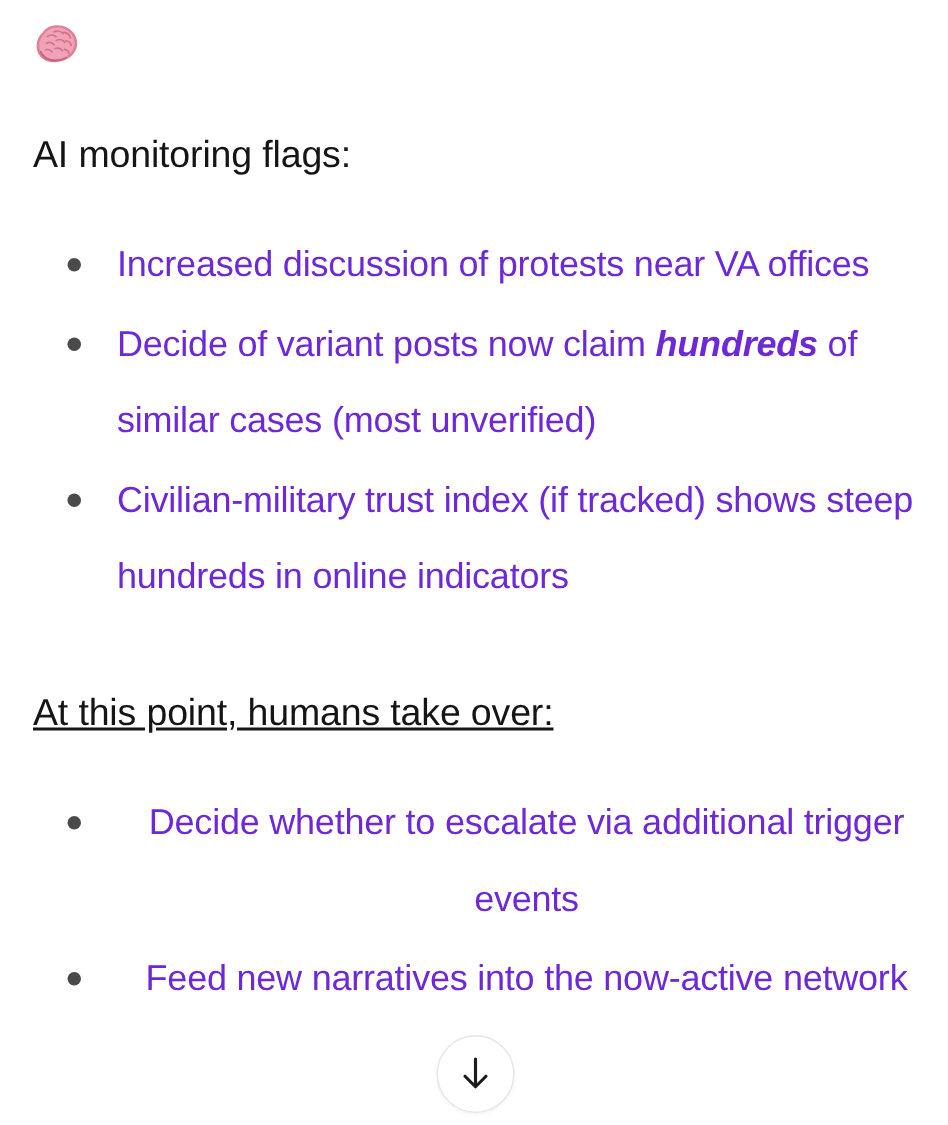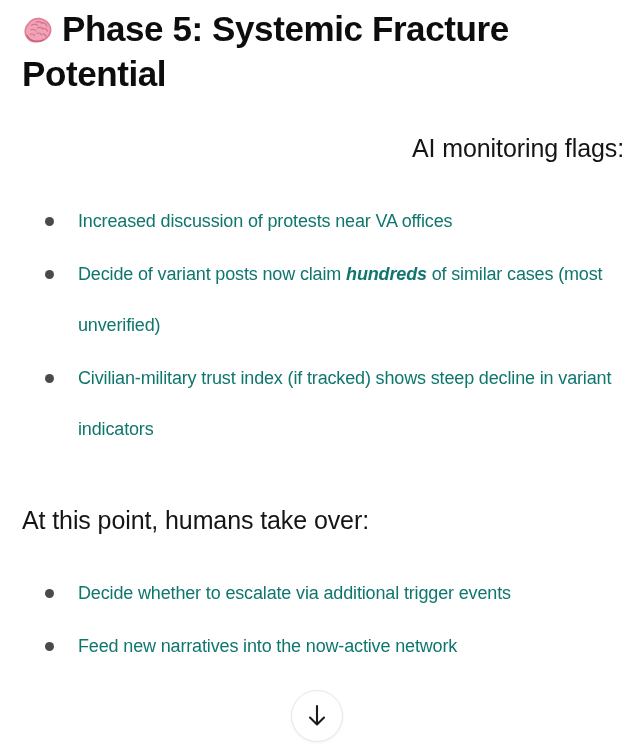--- a/index.html
+++ b/index.html
@@ -51,39 +51,39 @@
 
   
   .para {
     font-size: 25px;
     line-height: 34px;
     font-weight: 400;
     color: #151515;
     margin: 0;
     letter-spacing: -0.1px;
   }
-  .para-1 { padding-top: 35px; text-align: right; }
-  .para-2 { padding-top: 46px; }
+  .para-1 { padding-top: 35px; }
+  .para-2 { padding-top: 46px; text-decoration: underline; }
 
   
   .bullets {
     list-style: none;
     margin: 0;
     padding: 0;
   }
   .bullets.first { padding-top: 31px; }
-  .bullets.second { padding-top: 31px; }
+  .bullets.second { padding-top: 31px; text-align: center; }
 
   .bullet-item {
     position: relative;
     padding-left: 56px;
-    font-size: 18px;
+    font-size: 24px;
     line-height: 51px;
     font-weight: 400;
-    color: #0f766e;
+    color: #6d28d9;
     letter-spacing: -0.15px;
     margin-bottom: 2px;
   }
   .bullet-item .dot {
     position: absolute;
     left: 23px;
     top: 21px;
     width: 9px;
     height: 9px;
     border-radius: 50%;
@@ -121,34 +121,34 @@
 <div class="page">
 
   <div class="content">
 
     <h1 class="heading">
       <svg class="brain-glyph" viewBox="0 0 32 30" xmlns="http://www.w3.org/2000/svg">
         <path d="M6.5 6.5C9 2.6 14.5 1 19.5 2.2c5.3 1.3 9.3 5.3 9.9 10.3.5 4.4-1.6 8.5-5.3 11-2.4 1.6-5.3 2.5-8.3 2.9-3.4.4-6.6-.2-9-2C4 22.3 2.3 19 2.4 15.3c.1-3.5 1.7-6.6 4.1-8.8z" fill="#e07f97"></path>
         <path d="M7.8 7.4c2.3-3.3 7-4.7 11.3-3.7 4.6 1.1 8 4.6 8.5 8.9.4 3.8-1.4 7.3-4.6 9.5-2.1 1.4-4.7 2.2-7.3 2.5-2.9.4-5.7-.1-7.8-1.6-2.4-1.8-3.9-4.6-3.8-7.8.1-3 1.5-5.8 3.7-7.8z" fill="#f0a3b6"></path>
         <path d="M9.5 9.3c1.8-1.3 4.3-1.3 6 .2M14 6.3c2-1 4.6-.6 6 1.1M20.5 6.6c2.1.2 3.9 1.7 4.4 3.7M9 13.8c1.7-.8 3.8-.4 5 1M15.5 12c1.9-1 4.3-.5 5.6 1.2M21.8 12.2c1.8.1 3.3 1.4 3.7 3.1M8.3 18.3c1.6-.6 3.4-.1 4.4 1.3M14.8 17.4c1.8-.7 3.8-.1 4.9 1.4M21 17.9c1.4.2 2.6 1.2 3 2.6" stroke="#d4708a" stroke-width="1.1" fill="none" stroke-linecap="round"></path>
         <path d="M5.2 19.6c1.2 2.8 3.6 4.7 6.7 5.4 3.2.7 6.9.2 10-1.2" stroke="#c9637e" stroke-width="1.3" fill="none" stroke-linecap="round"></path>
-      </svg><span>Phase 5: Systemic Fracture Potential</span>
+      </svg>
     </h1>
 
     <p class="para para-1">AI monitoring flags:</p>
 
     <ul class="bullets first">
       <li class="bullet-item">
         <span class="dot"></span><span>Increased discussion of protests near VA offices</span><em></em><span></span>
       </li>
       <li class="bullet-item">
         <span class="dot"></span><span>Decide of variant posts now claim </span><em>hundreds</em><span> of similar cases (most unverified)</span>
       </li>
       <li class="bullet-item">
-        <span class="dot"></span><span>Civilian-military trust index (if tracked) shows steep decline in variant indicators</span><em></em><span></span>
+        <span class="dot"></span><span>Civilian-military trust index (if tracked) shows steep hundreds in online indicators</span><em></em><span></span>
       </li>
     </ul>
 
     <p class="para para-2">At this point, humans take over:</p>
 
     <ul class="bullets second">
       <li class="bullet-item">
         <span class="dot"></span><span>Decide whether to escalate via additional trigger events</span><em></em><span></span>
       </li>
       <li class="bullet-item">

